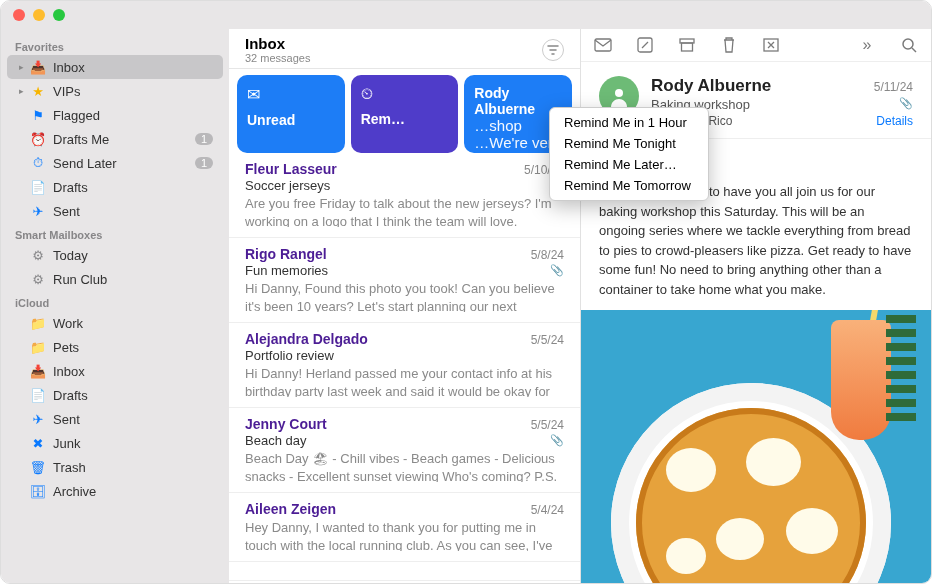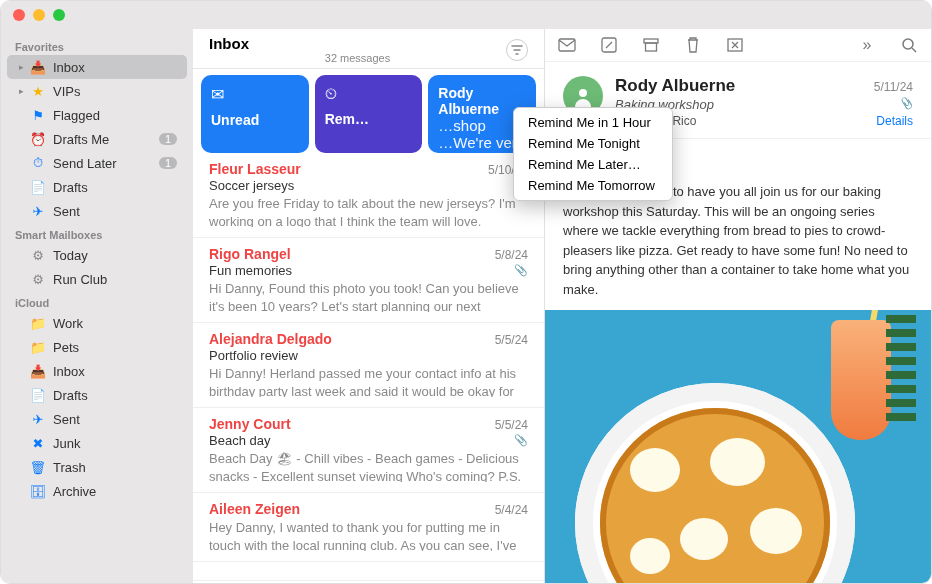--- a/index.html
+++ b/index.html
@@ -7,71 +7,71 @@
 
 .titlebar { height: 28px; display: flex; align-items: center; padding: 0 12px; background: #e8e6e7; }
 .traffic { display: flex; gap: 8px; }
 .dot { width: 12px; height: 12px; border-radius: 50%; }
 .dot.red { background: #ff5f57; }
 .dot.yellow { background: #febc2e; }
 .dot.green { background: #28c840; }
 
 .main { display: flex; height: calc(100% - 28px); }
 
-.sidebar { width: 192px; background: #e8e6e7; padding: 6px 0; overflow-y: auto; font-size: 13px; }
+.sidebar { width: 228px; background: #e8e6e7; padding: 6px 0; overflow-y: auto; font-size: 13px; }
 .sb-section { color: #878688; font-size: 11px; font-weight: 600; padding: 6px 14px 2px; }
 .sb-item { display: flex; align-items: center; padding: 4px 10px 4px 12px; margin: 0 6px; border-radius: 5px; cursor: default; color: #333; }
 .sb-item.selected { background: #c8c7c9; }
 .sb-item .disclosure { width: 10px; color: #888; font-size: 9px; }
 .sb-item .icon { width: 18px; height: 16px; display: flex; align-items: center; justify-content: center; margin-right: 6px; color: #0a7aff; }
 .sb-item .icon.gray { color: #8a8a8c; }
 .sb-item .icon.star { color: #f7b500; }
 .sb-item .label { flex: 1; }
 .sb-item .badge { background: #b9b8ba; color: #fff; border-radius: 9px; font-size: 11px; min-width: 18px; text-align: center; padding: 0 5px; }
 
 .msglist { width: 352px; border-right: 1px solid #e1e1e1; display: flex; flex-direction: column; position: relative; }
 .msglist-header { padding: 6px 16px 4px; border-bottom: 1px solid #e6e6e6; display: flex; align-items: center; }
 .msglist-header .titles { flex: 1; }
 .msglist-header .title { font-weight: 700; font-size: 15px; }
-.msglist-header .count { font-size: 11px; color: #888; text-align: center; }
+.msglist-header .count { font-size: 11px; color: #888; }
 .filter-icon { width: 22px; height: 22px; border-radius: 11px; border: 1px solid #ccc; display:flex; align-items:center; justify-content:center; color:#888; font-size:12px;}
 
 .cards { display: flex; gap: 6px; padding: 6px 8px 0; }
 .card { flex: 1; border-radius: 10px; color: #fff; padding: 10px 10px 8px; height: 78px; font-size: 12px; overflow: hidden; }
 .card.blue { background: #1d7df6; }
 .card.dark { background: #4f3cc9; }
 .card.sel { background: #1d7df6; }
 .card .ctitle { font-weight: 700; font-size: 14px; }
 .card .csub { font-size: 15px; opacity: .95; }
 .card .cicon { font-size: 16px; margin-bottom: 8px; display:block; }
 
 .messages { flex: 1; overflow-y: auto; }
 .msg { padding: 8px 16px 10px; border-bottom: 1px solid #eee; cursor: default; }
 .msg-row1 { display: flex; align-items: baseline; }
-.msg-from { font-weight: 700; font-size: 14px; color: #ef4444; flex: 1; }
+.msg-from { font-weight: 700; font-size: 14px; color: #4c1d95; flex: 1; }
 .msg-date { font-size: 12px; color: #888; }
 .msg-subj { font-size: 13px; color: #333; margin-top: 1px; display:flex; align-items:center; }
 .msg-subj .clip { margin-left:auto; color:#999; font-size:11px; }
 .msg-prev { font-size: 13px; color: #8a8a8a; line-height: 1.35; margin-top: 2px; max-height: 32px; overflow: hidden; }
 
 .context-menu { position: absolute; top: 78px; left: 320px; background: #fff; border: 1px solid #ccc; border-radius: 6px; box-shadow: 0 6px 20px rgba(0,0,0,.25); padding: 4px 0; font-size: 13px; z-index: 100; width: 160px; }
 .context-menu .mi { padding: 3px 14px; cursor: default; }
 
 .reader { flex: 1; display: flex; flex-direction: column; }
 .toolbar { height: 36px; display: flex; align-items: center; padding: 0 12px; gap: 22px; color: #7a7a7a; border-bottom: 1px solid #eee; }
 .toolbar .spacer { flex: 1; }
 .tb-btn { width: 20px; display:flex; justify-content:center; cursor:default; }
 
 .reader-head { display: flex; padding: 14px 18px 10px; gap: 12px; border-bottom: 1px solid #eee; }
 .avatar { width: 40px; height: 40px; border-radius: 50%; background: #6dbb76; color: #fff; display:flex; align-items:center; justify-content:center; font-size:18px; }
 .rh-main { flex: 1; }
 .rh-row1 { display:flex; align-items:baseline; }
 .rh-from { font-weight: 700; font-size: 17px; color: #222; flex:1; }
 .rh-date { font-size: 12px; color: #888; }
-.rh-subj { font-size: 13px; color: #555; margin-top: 1px; display:flex;font-style:italic; }
+.rh-subj { font-size: 13px; color: #555; margin-top: 1px; display:flex; }
 .rh-subj .clip { color:#999; margin-left:auto; font-size:11px;}
 .rh-to { font-size: 12px; color: #999; margin-top: 2px; display:flex; }
 .rh-to .details { color: #0a7aff; margin-left: auto; }
 
 .body { padding: 14px 18px; font-size: 13px; color: #333; line-height: 1.5; overflow:auto; }
 .body p { margin-bottom: 10px; }
 
 .hero-img { height: 300px; background: #38a6d0; position: relative; overflow:hidden; }
 .plate { position:absolute; left:30px; bottom:-80px; width:280px; height:280px; border-radius:50%; background:#fff; box-shadow: inset 0 0 0 18px #f3f3f3; }
 .pizza { position:absolute; left:55px; bottom:-55px; width:230px; height:230px; border-radius:50%; background:#e6a23c; box-shadow: inset 0 0 0 6px #c87a1a; }

